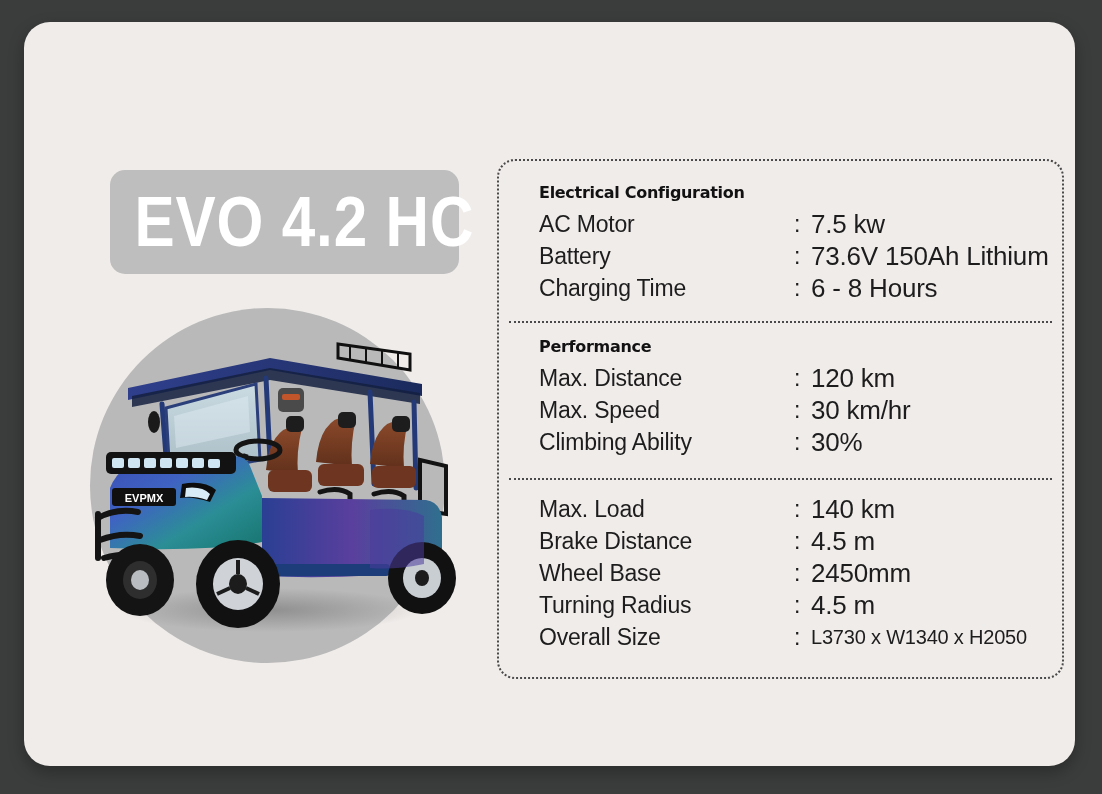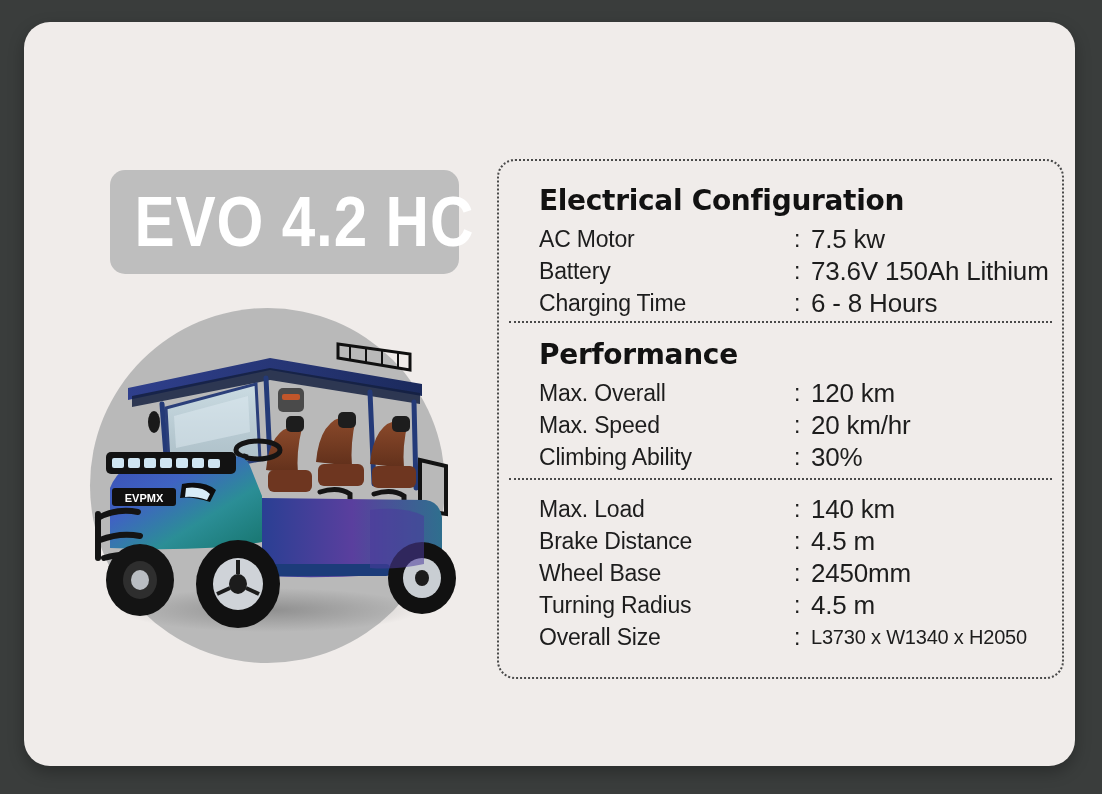--- a/index.html
+++ b/index.html
@@ -115,21 +115,21 @@
     right: 10px;
     height: 0;
     border-top: 2px dotted #4a4a4a;
   }
   .div-1 { top: 160px; }
   .div-2 { top: 317px; }
 
   .sec-title {
     font-family: "DejaVu Sans", "Liberation Sans", sans-serif;
     font-weight: bold;
-    font-size: 28px;
+    font-size: 16px;
     color: #121212;
     letter-spacing: -0.3px;
     margin: 0 0 5px 0;
     line-height: 1.25;
   }
 
   .spec-row {
     display: flex;
     align-items: flex-start;
     height: 32px;
@@ -331,28 +331,28 @@
           <span class="spec-label">Charging Time</span>
           <span class="spec-colon">:</span>
           <span class="spec-value">6 - 8 Hours</span>
         </div>
       </div>
 
       <div class="spec-section sec-2">
         <div class="sec-title">Performance</div>
 
         <div class="spec-row">
-          <span class="spec-label">Max. Overall</span>
+          <span class="spec-label">Max. Distance</span>
           <span class="spec-colon">:</span>
           <span class="spec-value">120 km</span>
         </div>
         <div class="spec-row">
           <span class="spec-label">Max. Speed</span>
           <span class="spec-colon">:</span>
-          <span class="spec-value">20 km/hr</span>
+          <span class="spec-value">30 km/hr</span>
         </div>
         <div class="spec-row">
           <span class="spec-label">Climbing Ability</span>
           <span class="spec-colon">:</span>
           <span class="spec-value">30%</span>
         </div>
       </div>
 
       <div class="spec-section sec-3">
         <div class="spec-row">

